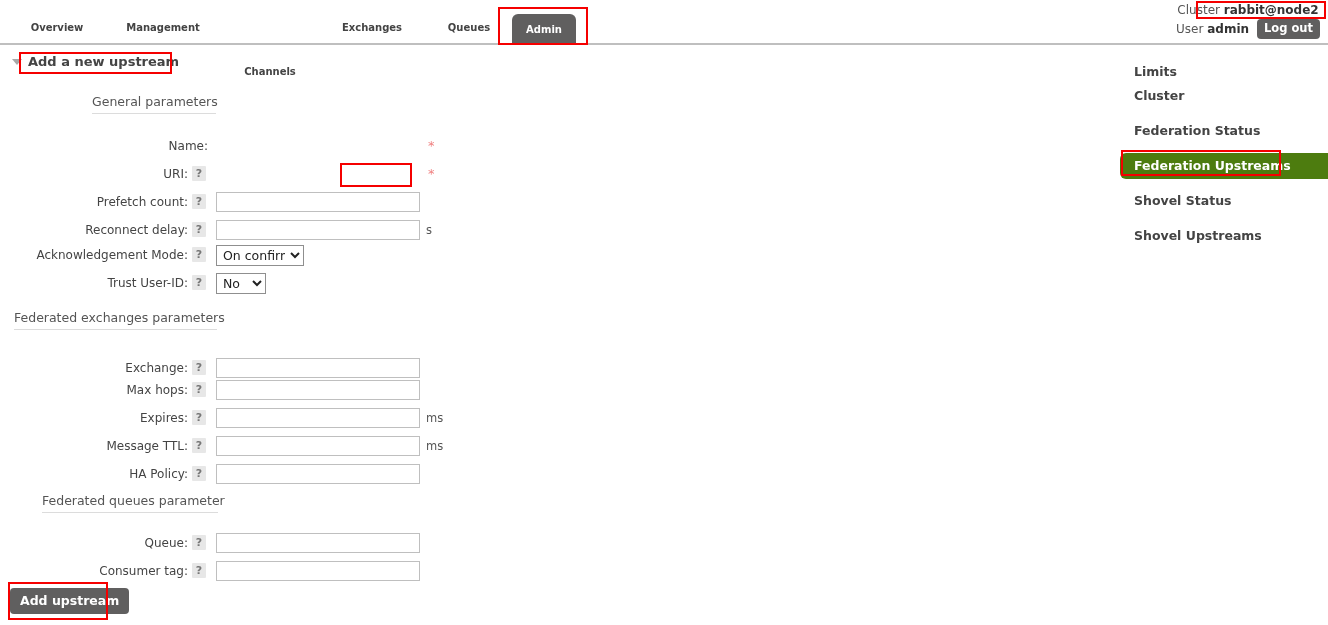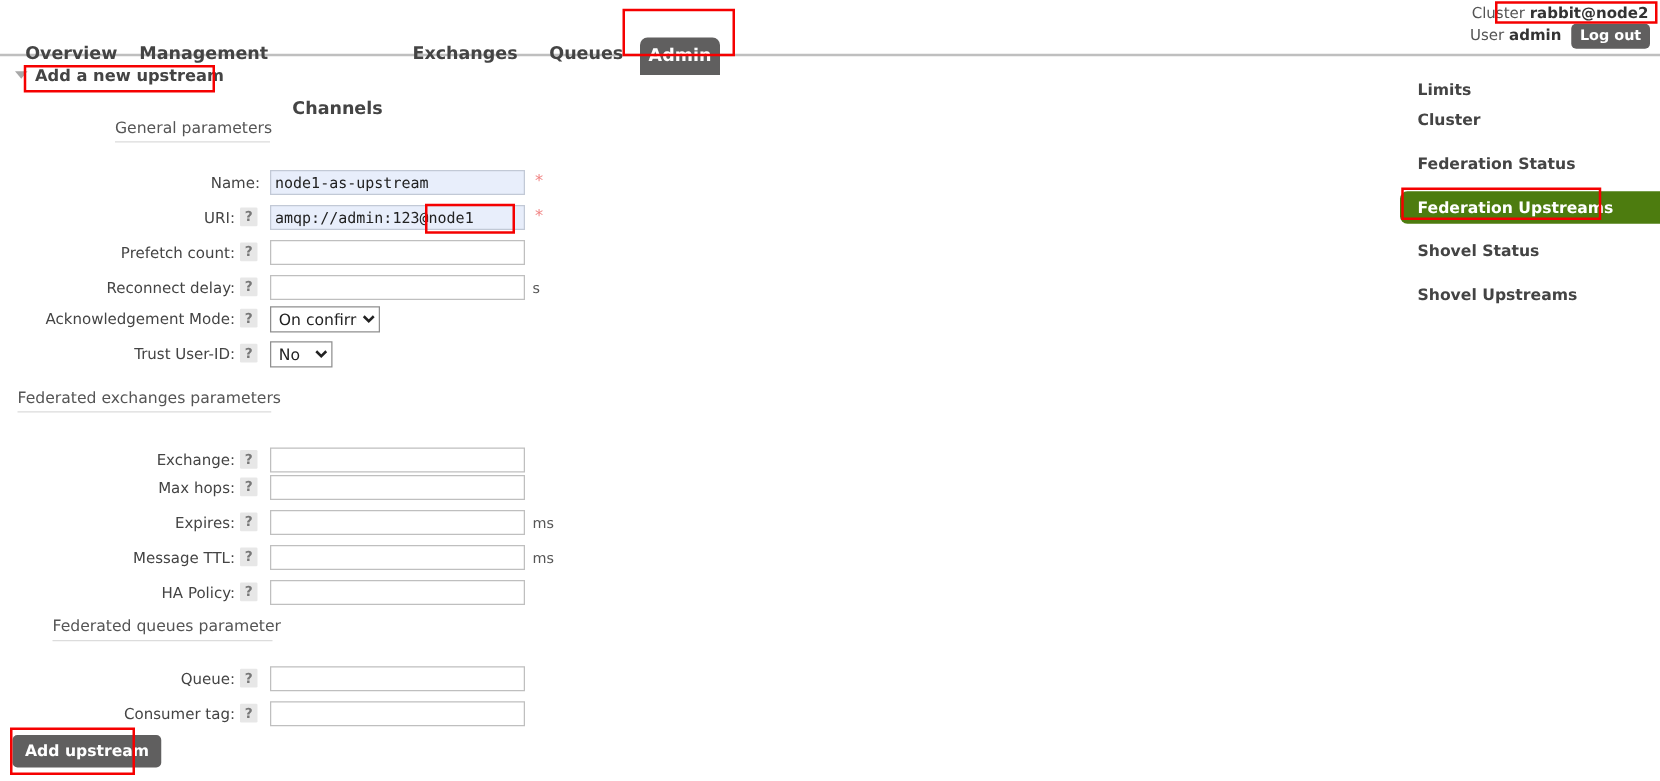--- a/index.html
+++ b/index.html
@@ -31,24 +31,24 @@
     height: 2px;
     background: #bfbfbf;
   }
   #tabs {
     position: absolute;
     left: 0; top: 14px;
     height: 30px;
   }
   .tab {
     position: absolute;
-    top: 16px;
+    top: 0;
     height: 30px;
     line-height: 27px;
-    font-size: 14px;
+    font-size: 10px;
     font-weight: bold;
     color: #444444;
     text-align: center;
     white-space: nowrap;
     box-sizing: border-box;
   }
   .tab.active {
     background: #605f5f;
     color: #ffffff;
     border-radius: 6px 6px 0 0;
@@ -260,27 +260,25 @@
 </div>
 
 <div id="section-header">
   <span id="toggle-triangle"></span><span>Add a new upstream</span>
 </div>
 
 <div id="form">
     <div class="sect-head" style="left: 92px; top: 4px; width: 124px;">General parameters</div>
     <div class="row" style="left: 0px; top: 46px; width: 600px;">
       <div class="lbl" style="right: 392px;">Name:</div>
-      <input type="text" class="fld filled" value="node1-as-upstream" style="left: 216px; width: 204px;">
       <div class="req" style="left: 428px;">*</div>
     </div>
     <div class="row" style="left: 0px; top: 74px; width: 600px;">
       <div class="lbl" style="right: 412px;">URI:</div>
       <div class="help" style="left: 192px;">?</div>
-      <input type="text" class="fld filled" value="amqp://admin:123@node1" style="left: 216px; width: 204px;">
       <div class="req" style="left: 428px;">*</div>
     </div>
     <div class="row" style="left: 0px; top: 102px; width: 600px;">
       <div class="lbl" style="right: 412px;">Prefetch count:</div>
       <div class="help" style="left: 192px;">?</div>
       <input type="text" class="fld" style="left: 216px; width: 204px;">
     </div>
     <div class="row" style="left: 0px; top: 130px; width: 600px;">
       <div class="lbl" style="right: 412px;">Reconnect delay:</div>
       <div class="help" style="left: 192px;">?</div>

